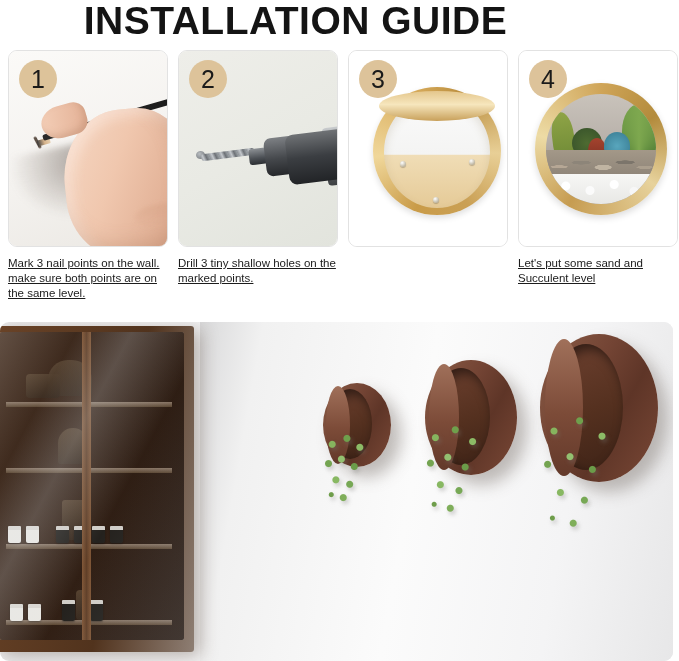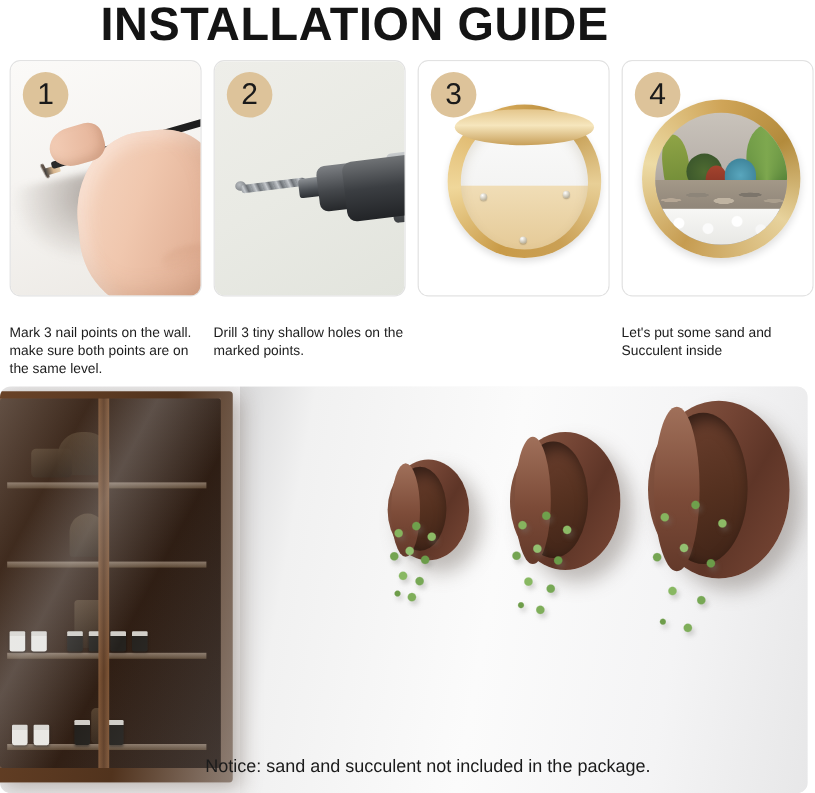--- a/index.html
+++ b/index.html
@@ -69,25 +69,26 @@
     background: #ddc39a;
     color: #1a1a1a;
     font-size: 25px;
     line-height: 38px;
     text-align: center;
     font-weight: 400;
     z-index: 9;
     font-family: "Liberation Sans", sans-serif;
   }
   .caption {
-    margin-top: 24px;
+    margin-top: 9px;
     font-size: 11.5px;
     line-height: 15px;
     color: #1c1c1c;
     width: 158px;
+    text-decoration: underline;
   }
 
   
   .s1-bg { position:absolute; inset:0; background:linear-gradient(160deg,#fbfaf8 0%,#f4f2ef 55%,#ebe8e3 100%); }
   .s1-shadow {
     position:absolute; left:6px; top:96px; width:96px; height:74px;
     background:radial-gradient(ellipse at 75% 25%, rgba(90,78,70,.50) 0%, rgba(120,108,98,.22) 45%, rgba(160,152,146,0) 72%);
     transform: rotate(-12deg);
     filter: blur(3px);
   }
@@ -405,21 +406,21 @@
               <div class="s4-plant p-dark"></div>
               <div class="s4-plant p-red"></div>
               <div class="s4-plant p-blue"></div>
               <div class="s4-pebbles"></div>
               <div class="s4-sand"></div>
             </div>
           </div>
         </div>
         <div class="badge">4</div>
       </div>
-      <div class="caption">Let's put some sand and Succulent inside</div>
+      <div class="caption">Let's put some sand and Succulent level</div>
     </div>
 
   </div>
 
   <div class="hero">
     <div class="wall-grad"></div>
 
     <div class="cab">
       <div class="cab-inner">
         <div class="shelf s1"></div>
@@ -463,16 +464,15 @@
       <div class="vine" style="left:-2px; top:60px; width:62px; height:98px;"></div>
     </div>
 
     <div class="planter" style="left:540px; top:12px; width:118px; height:148px;">
       <div class="pl-ring"></div>
       <div class="pl-mouth" style="left:9px; top:10px; width:74px; height:126px;"></div>
       <div class="pl-lip" style="left:5px; top:5px; width:38px; height:137px;"></div>
       <div class="vine" style="left:-2px; top:74px; width:80px; height:128px;"></div>
     </div>
 
-    <div class="notice">Notice: sand and succulent not included in the package.</div>
   </div>
 
 </div>
 
 </body></html>

